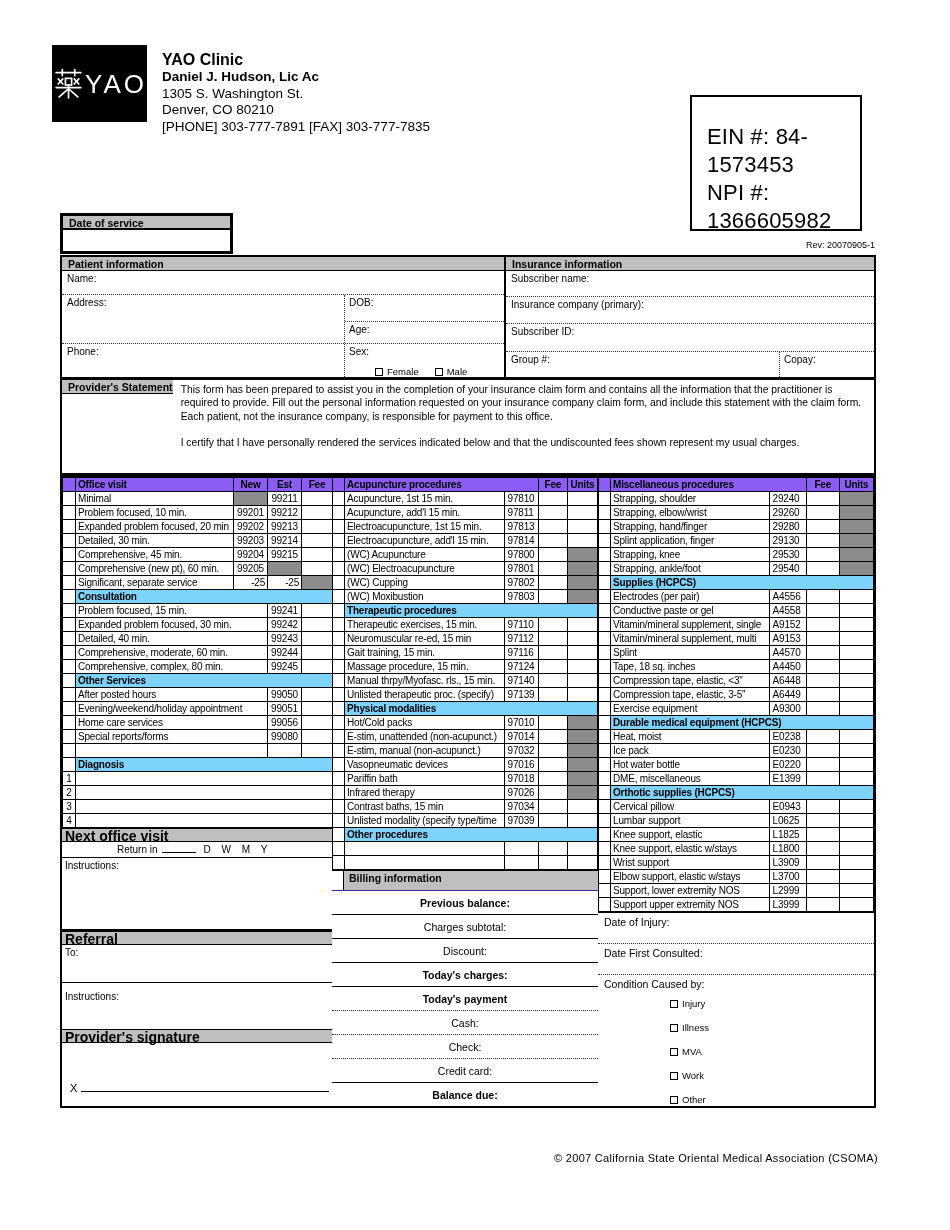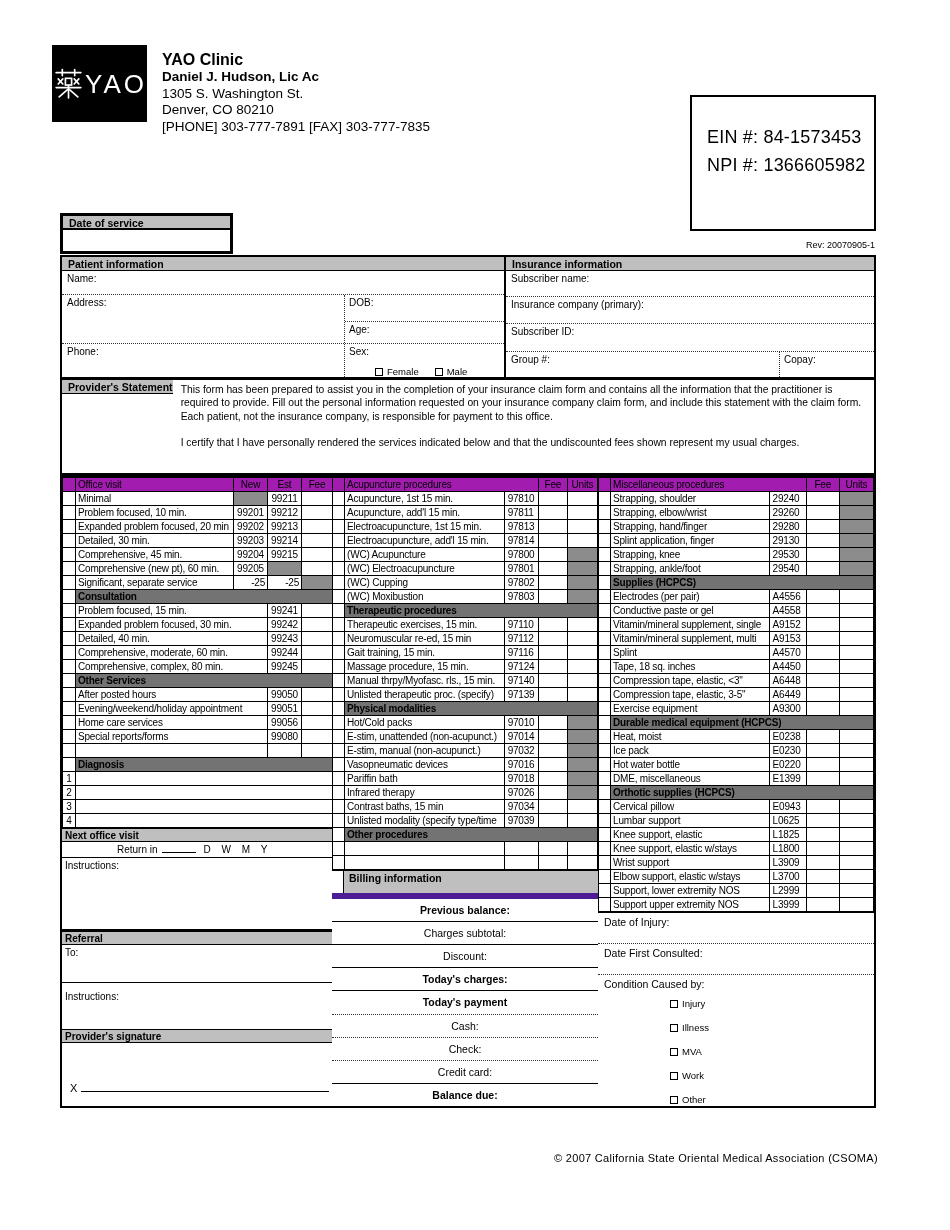--- a/index.html
+++ b/index.html
@@ -9,22 +9,22 @@
 
   
   .logo{position:absolute;left:52px;top:45px;width:95px;height:77px;background:#000;
         display:flex;flex-direction:row;align-items:center;justify-content:center;}
   .logo svg{display:block;}
   .logo .yao{color:#fff;font-size:26px;font-weight:400;letter-spacing:3px;line-height:26px;}
   .clinic{position:absolute;left:162px;top:50px;line-height:16.5px;font-size:13.5px;}
   .clinic .t1{font-size:16px;font-weight:bold;line-height:19px;}
   .clinic .t2{font-weight:bold;}
 
-  .credbox{position:absolute;left:690px;top:95px;width:186px;height:136px;border:2px solid #000;
-           padding:26px 0 0 15px;font-size:18px;line-height:28px;letter-spacing:.2px;}
+  .credbox{position:absolute;left:690px;top:95px;width:172px;height:136px;border:2px solid #000;
+           padding:26px 0 0 15px;font-size:22px;line-height:28px;letter-spacing:.2px;}
 
   
   .dos{position:absolute;left:60px;top:213px;width:173px;height:41px;border:3px solid #000;background:#fff;}
   .dos .bar{height:14px;background:#bfbfbf;border-bottom:2px solid #000;font-size:10.5px;font-weight:bold;
             padding:1px 0 0 6px;line-height:12px;}
   .rev{position:absolute;left:700px;top:240px;width:175px;text-align:right;font-size:9px;}
 
   
   .patblock{position:absolute;left:60px;top:255px;width:816px;height:124px;border:2px solid #000;display:flex;font-size:10px;}
   .pane-l{width:444px;border-right:2px solid #000;display:flex;flex-direction:column;}
@@ -61,41 +61,41 @@
   .col-right{left:598px;width:278px;border-left:none;}
 
   table{border-collapse:collapse;table-layout:fixed;width:100%;flex:none;}
   td{border:1px solid #000;height:14px;font-size:10px;letter-spacing:-.2px;padding:0 2px;
      overflow:hidden;white-space:nowrap;line-height:12px;}
   td.ck{padding:0;}
   td.code{text-align:center;}
   td.codeL{text-align:left;padding-left:3px;}
   td.neg{text-align:right;}
   td.na{background:#8c8c8c;}
-  tr.hdr td{background:#a21caf;font-weight:normal;}
+  tr.hdr td{background:#8b5cf6;font-weight:bold;}
   tr.hdr td.cc{text-align:center;}
-  td.sec{background:#737373;font-weight:bold;}
+  td.sec{background:#7dd3fc;font-weight:bold;}
 
   
   .blocks{flex:1;display:flex;flex-direction:column;font-size:10px;}
   .graybar{height:14px;background:#bfbfbf;border-top:1px solid #000;border-bottom:1px solid #000;
-           font-weight:bold;font-size:10px;padding:1px 0 0 3px;line-height:12px;flex:none;}
+           font-weight:bold;font-size:14px;padding:1px 0 0 3px;line-height:12px;flex:none;}
   .nv-return{height:15px;padding:2px 0 0 55px;flex:none;}
   .blank-ln{display:inline-block;width:34px;border-bottom:1px solid #000;height:9px;margin:0 8px 0 4px;}
   .dwmy{letter-spacing:4px;}
   .nv-instr{height:74px;border-top:1px solid #000;border-bottom:2px solid #000;padding:2px 0 0 3px;flex:none;}
   .ref-to{height:38px;border-bottom:1px solid #000;padding:2px 0 0 3px;flex:none;}
   .ref-instr{height:46px;padding:8px 0 0 3px;flex:none;}
   .sig-area{flex:1;position:relative;}
   .sig-x{position:absolute;left:8px;bottom:12px;font-size:11px;}
   .sig-line{display:inline-block;width:248px;border-bottom:1.5px solid #000;height:10px;margin-left:4px;}
 
   
   .bill{flex:1;display:flex;flex-direction:column;border-top:1px solid #000;}
-  .bill-title{height:28px;display:flex;flex:none;border-bottom:6px solid #4c1d95;justify-content:space-between;}
+  .bill-title{height:20px;display:flex;flex:none;border-bottom:1px solid #4c1d95;justify-content:space-between;}
   .bill-title .nub{width:12px;border-right:1px solid #000;background:#fff;}
   .bill-title .cap{flex:1;background:#bfbfbf;font-weight:bold;font-size:10.5px;padding:1px 0 0 5px;line-height:12px;}
   .bill-rows{flex:1;display:flex;flex-direction:column;justify-content:center;}
   .bill-row{flex:1;display:flex;align-items:center;justify-content:center;font-size:10.5px;}
   .bill-row.bold{font-weight:bold;}
   .bill-row.solid{border-bottom:1px solid #000;}
   .bill-row.dotted{border-bottom:1px dotted #333;}
 
   
   .inj{flex:1;display:flex;flex-direction:column;font-size:10.5px;border-top:1px solid #000;}

